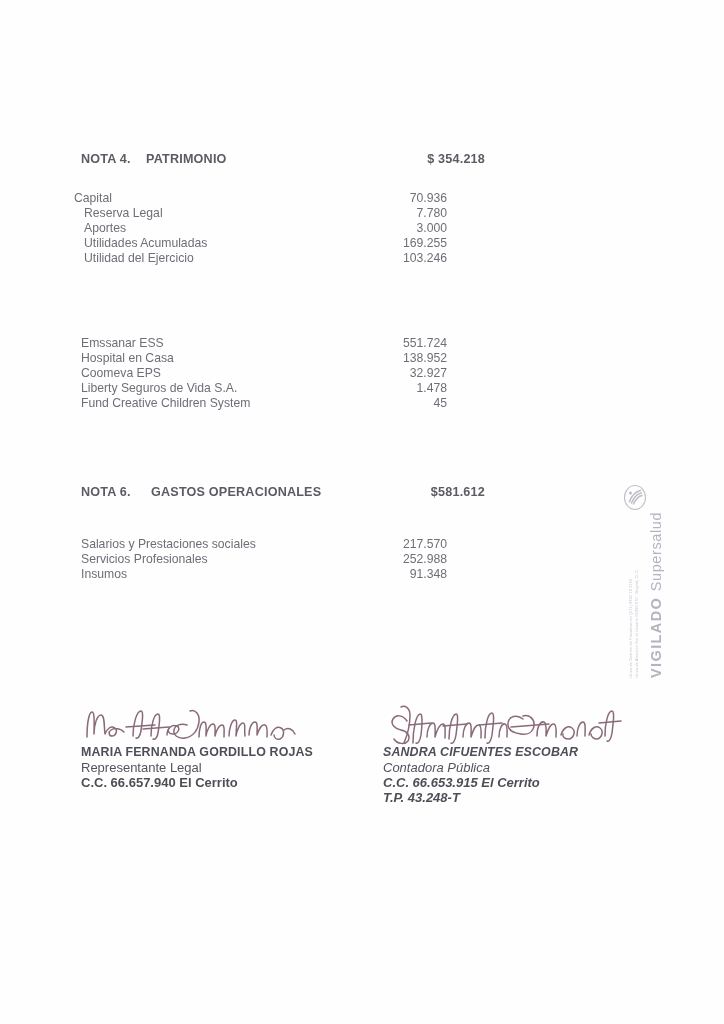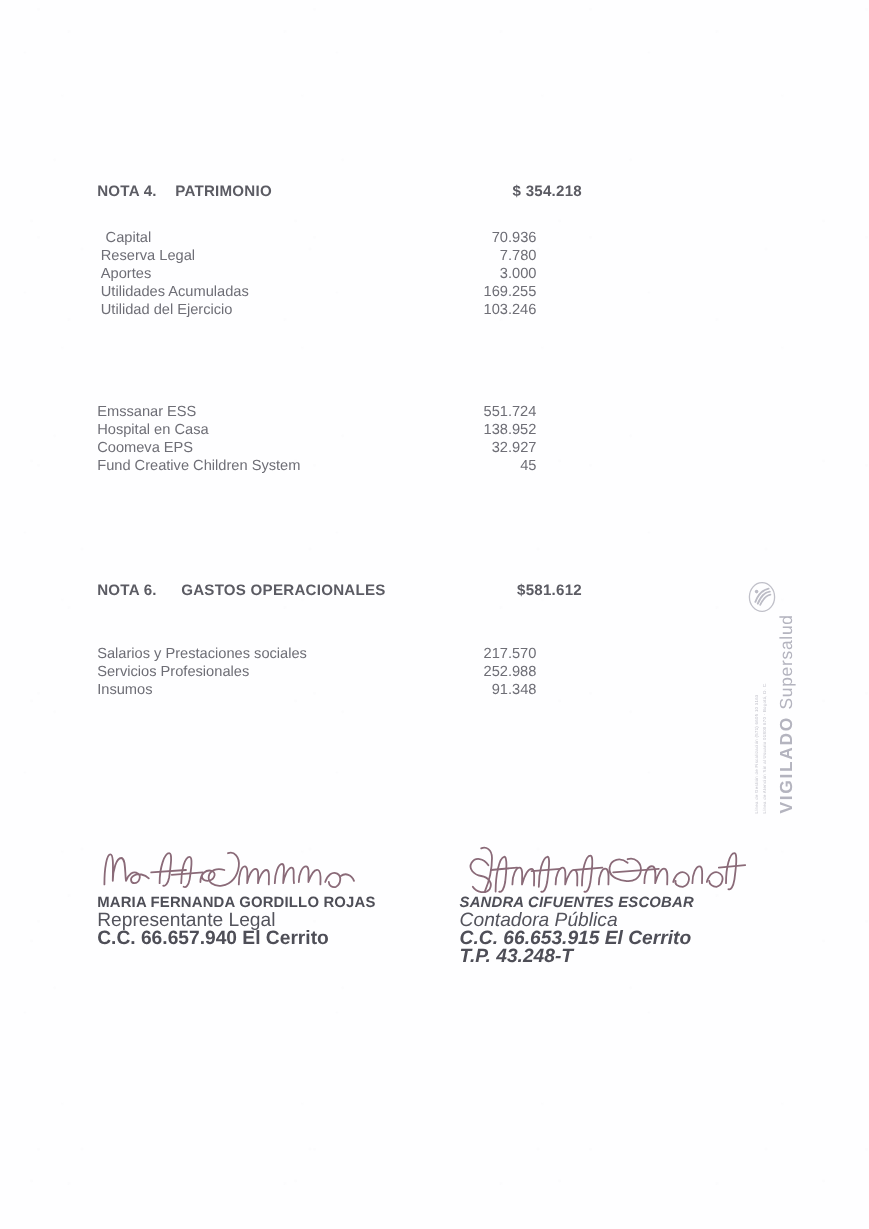--- a/index.html
+++ b/index.html
@@ -101,21 +101,21 @@
   .sig-name {
     color: #4e4e57;
     font-size: 12.4px;
     font-weight: bold;
     letter-spacing: .15px;
     line-height: 15px;
     white-space: pre;
   }
   .sig-role, .sig-cc, .sig-tp {
     color: #4e4e57;
-    font-size: 16px;
+    font-size: 13px;
     font-weight: bold;
     line-height: 15px;
     white-space: pre;
   }
   .sig-role { font-weight: normal; color: #53535c; }
   .sig-cc, .sig-tp { font-weight: bold; color: #4e4e57; }
 
   
   #supersalud {
     position: absolute;
@@ -170,21 +170,21 @@
   <div id="scan-noise"></div>
 
   <section class="note-block" id="note-0" style="top:152px;">
     <div class="note-head">
       <span class="nh-num">NOTA 4.</span>
       <span class="nh-title" style="left:146px;">PATRIMONIO</span>
       <span class="nh-total">$ 354.218</span>
     </div>
     <div class="note-lines" style="margin-top:20px;">
       <div class="line-row">
-        <span class="l-label" style="left:88px;">Capital</span>
+        <span class="l-label" style="left:74px;">Capital</span>
         <span class="l-value">70.936</span>
       </div>
       <div class="line-row">
         <span class="l-label" style="left:84px;">Reserva Legal</span>
         <span class="l-value">7.780</span>
       </div>
       <div class="line-row">
         <span class="l-label" style="left:84px;">Aportes</span>
         <span class="l-value">3.000</span>
       </div>
@@ -205,20 +205,24 @@
         <span class="l-label" style="left:81px;">Emssanar ESS</span>
         <span class="l-value">551.724</span>
       </div>
       <div class="line-row">
         <span class="l-label" style="left:81px;">Hospital en Casa</span>
         <span class="l-value">138.952</span>
       </div>
       <div class="line-row">
         <span class="l-label" style="left:81px;">Coomeva EPS</span>
         <span class="l-value">32.927</span>
+      </div>
+      <div class="line-row">
+        <span class="l-label" style="left:81px;">Liberty Seguros de Vida S.A.</span>
+        <span class="l-value">1.478</span>
       </div>
       <div class="line-row">
         <span class="l-label" style="left:81px;">Fund Creative Children System</span>
         <span class="l-value">45</span>
       </div>
     </div>
   </section>
 
   <section class="note-block" id="note-2" style="top:485px;">
     <div class="note-head">

